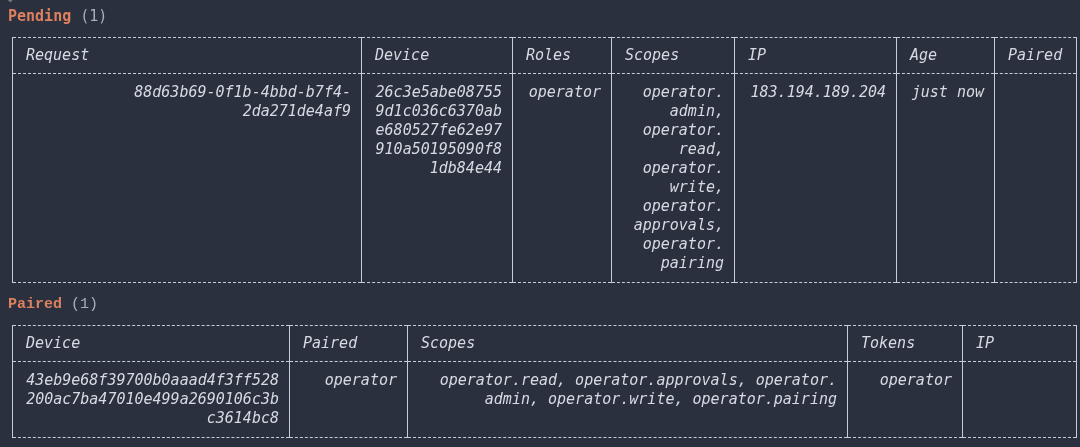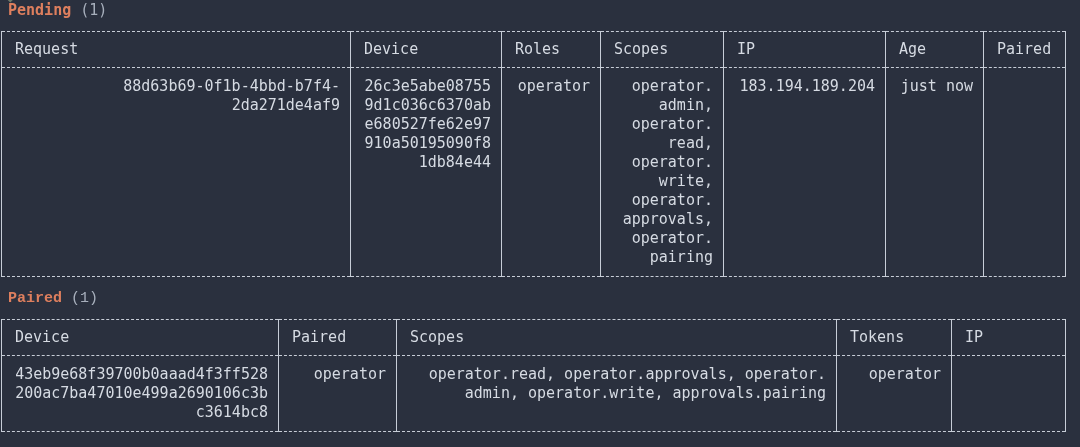--- a/index.html
+++ b/index.html
@@ -13,36 +13,37 @@
     position: relative;
   }
   .glyph {
     position: absolute;
     left: 7px; top: -7px;
     font-size: 11px;
     color: #6e7a6a;
     line-height: 11px;
   }
   .section-heading {
-    margin: 1px 0 11px 8px;
+    margin: 7px 0 11px 8px;
     line-height: 19px;
     white-space: pre;
   }
   .section-title {
     font-weight: bold;
     color: #de7f5e;
   }
   .section-count {
     color: #a7afbc;
   }
   table {
     border-collapse: collapse;
     table-layout: fixed;
-    margin-left: 1px;
+    margin-left: 12px;
     width: 1064px;
+    font-style: italic;
   }
   th, td {
     border: 1px solid #c7cdd7;
     border-top-style: dashed;
     border-bottom-style: dashed;
     text-align: left;
     vertical-align: top;
     overflow: hidden;
     line-height: 19px;
     font-weight: normal;
@@ -119,18 +120,18 @@
     <th>Scopes</th>
     <th>Tokens</th>
     <th>IP</th>
   </tr>
   <tr>
     <td>43eb9e68f39700b0aaad4f3ff528
 200ac7ba47010e499a2690106c3b
 c3614bc8</td>
     <td>operator</td>
     <td>operator.read, operator.approvals, operator.
-admin, operator.write, approvals.pairing</td>
+admin, operator.write, operator.pairing</td>
     <td>operator</td>
     <td></td>
   </tr>
 </tbody>
   </table>
 
 </body></html>

